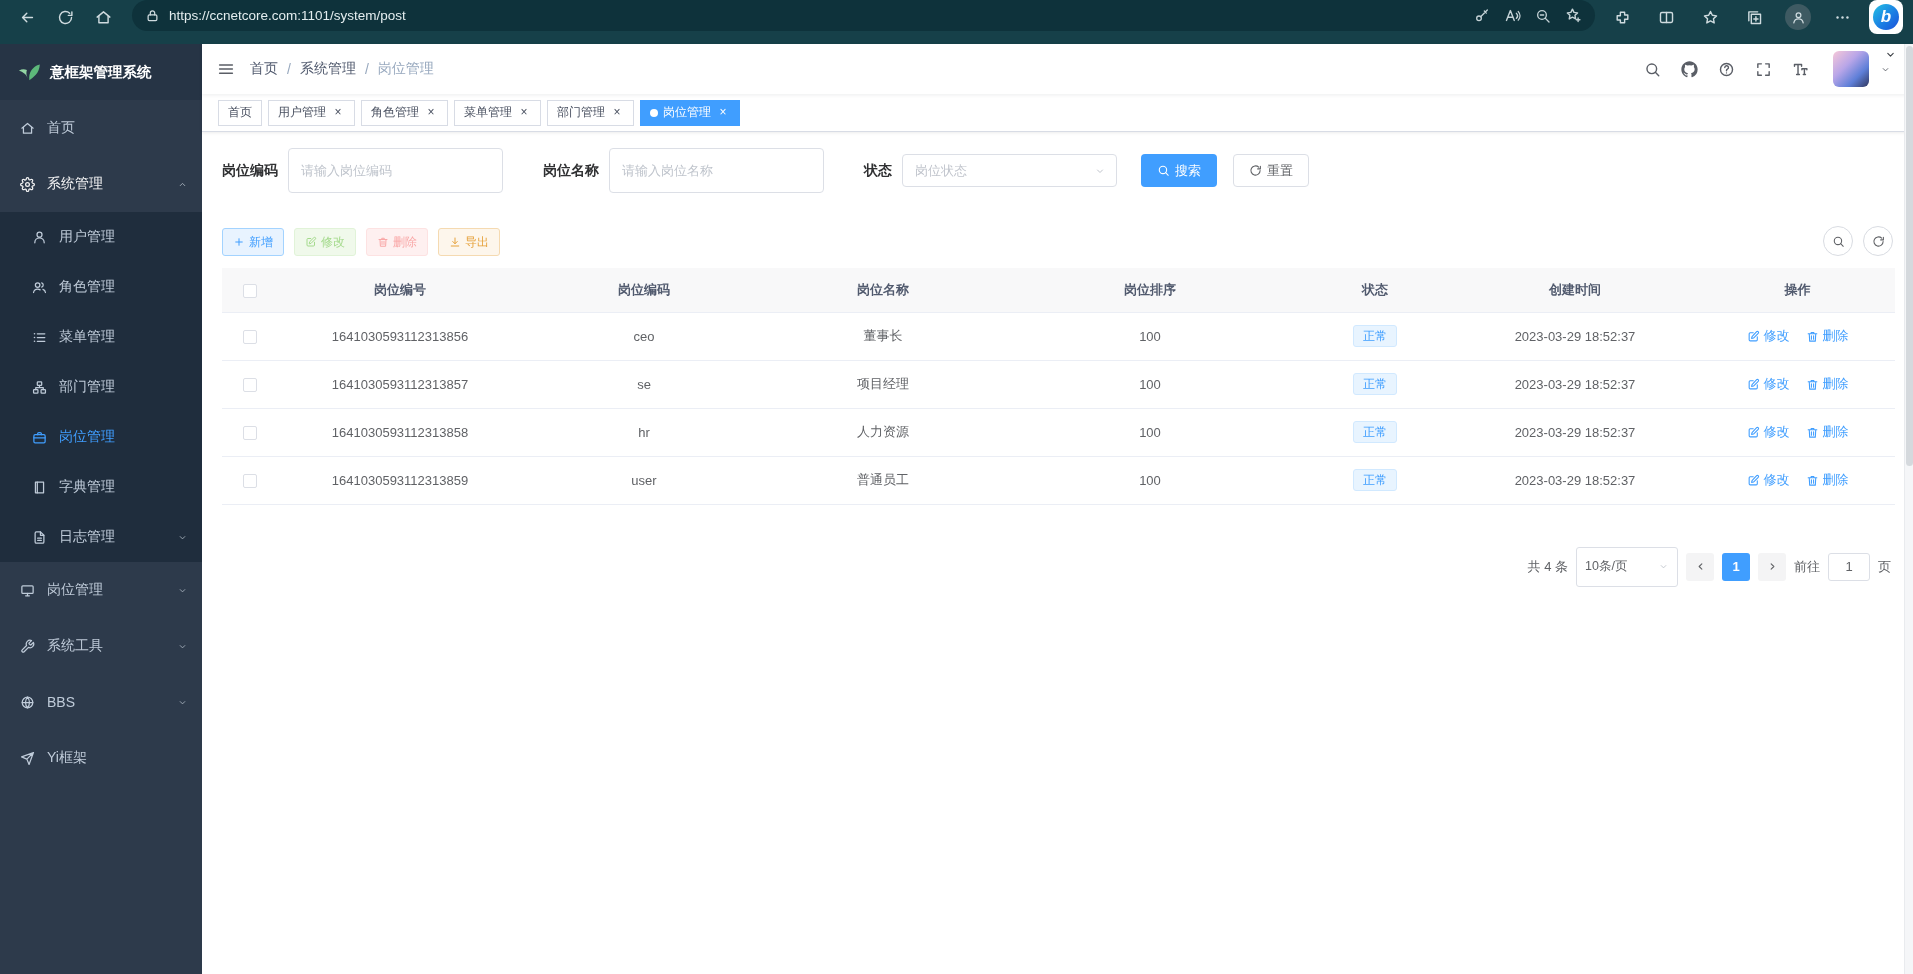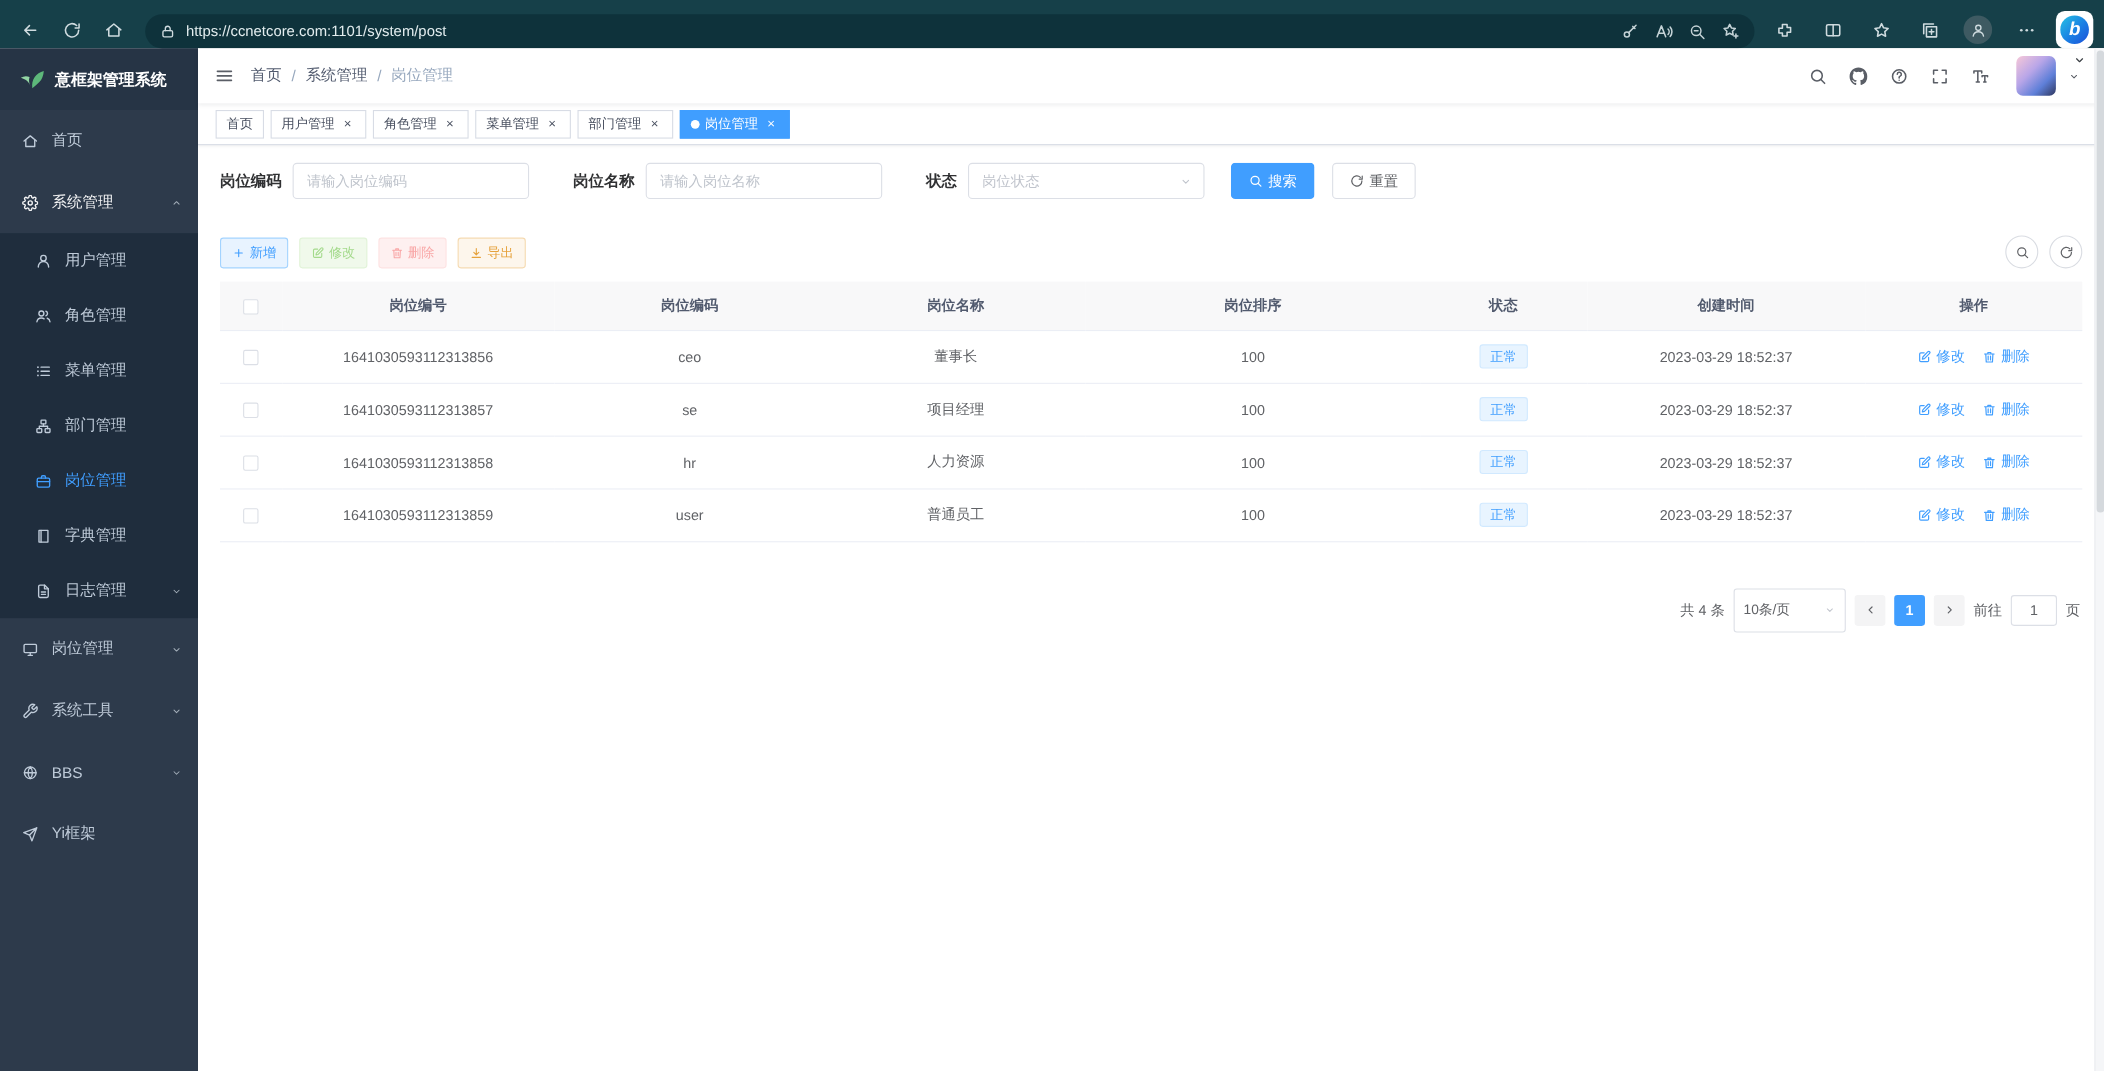--- a/index.html
+++ b/index.html
@@ -1,41 +1,41 @@
 <!DOCTYPE html>
 <html><head>
 <meta charset="utf-8">
 <style>
   * { box-sizing: border-box; margin: 0; padding: 0; }
   html,body { width:1913px; height:974px; overflow:hidden; }
   body { font-family:"Liberation Sans", sans-serif; background:#fff; position:relative; }
   .ic { fill:none; stroke:currentColor; stroke-width:2; stroke-linecap:round; stroke-linejoin:round; display:block; }
 
   
-  .browser-bar { height:44px; background:#164049; display:flex; align-items:flex-end; padding:0 8px; color:#cfdbdf; }
+  .browser-bar { height:44px; background:#164049; display:flex; align-items:flex-start; padding:0 8px; color:#cfdbdf; }
   .bicon { width:38px; height:34px; border-radius:6px; display:flex; align-items:center; justify-content:center; cursor:pointer; flex-shrink:0; }
   .bicon .ic { width:17px; height:17px; }
   .address-bar { flex:1; min-width:0; height:31px; background:#0e323b; border-radius:16px; display:flex; align-items:center; padding:0 13px; margin:0 10px; }
   .address-bar .ic { width:15px; height:15px; }
   .url-text { flex:1; font-size:13.5px; color:#e3edef; margin-left:9px; white-space:nowrap; overflow:hidden; }
   .addr-actions { display:flex; align-items:center; gap:14px; color:#c4d2d6; }
   .browser-right { display:flex; align-items:center; gap:10px; margin-right:2px; }
   .browser-right .bicon { width:34px; }
   .profile-badge { width:26px; height:26px; border-radius:50%; background:#3e5a62; display:flex; align-items:center; justify-content:center; }
   .profile-badge .ic { width:15px; height:15px; color:#cfdbdf; }
   .bing-tile { width:34px; height:34px; background:#fff; border-radius:8px; display:flex; align-items:center; justify-content:center; cursor:pointer; }
   .bing-logo { width:26px; height:26px; border-radius:50%; background:linear-gradient(135deg,#25c2e3 0%,#1b7fe4 55%,#1b4fd8 100%); color:#fff; font-weight:bold; font-style:italic; font-size:17px; display:flex; align-items:center; justify-content:center; }
   .edge-caret { position:absolute; top:48px; right:16px; color:#3a3f44; z-index:40; cursor:pointer; }
   .edge-caret .ic { width:13px; height:13px; }
 
   
   .app { display:flex; height:930px; }
 
   
-  .sidebar { width:180px; flex-shrink:0; background:#2d3a4b; color:#bfcbd9; overflow:hidden; }
+  .sidebar { width:202px; flex-shrink:0; background:#2d3a4b; color:#bfcbd9; overflow:hidden; }
   .logo-row { height:56px; background:#263445; display:flex; align-items:center; gap:10px; padding-left:18px; cursor:pointer; }
   .logo-row .ic { width:22px; height:22px; }
   .logo-title { color:#fff; font-size:14.5px; font-weight:bold; white-space:nowrap; }
   .menu-item { height:56px; display:flex; align-items:center; gap:12px; padding:0 14px 0 20px; font-size:14px; cursor:pointer; }
   .menu-item .ic { width:15px; height:15px; flex-shrink:0; }
   .mi-label { flex:1; white-space:nowrap; }
   .caret { color:#a3aeb9; }
   .caret .ic { width:11px; height:11px; }
   .submenu { background:#1f2d3d; }
   .submenu .menu-item { height:50px; padding-left:32px; }
@@ -63,21 +63,21 @@
   .tag { height:26px; display:inline-flex; align-items:center; gap:5px; padding:0 9px; border:1px solid #d8dce5; background:#fff; color:#495060; font-size:12px; cursor:pointer; white-space:nowrap; }
   .tag .close { width:14px; height:14px; line-height:13px; text-align:center; border-radius:50%; font-size:12px; }
   .tag.active { background:#409eff; border-color:#409eff; color:#fff; }
   .tag .dot { width:8px; height:8px; border-radius:50%; background:#fff; display:inline-block; }
 
   
   .content { flex:1; padding:14px 20px 0 20px; position:relative; }
   .filter-row { display:flex; align-items:center; margin-top:2px; }
   .f-label { font-size:14px; font-weight:bold; color:#303133; margin-right:10px; white-space:nowrap; }
   .f-group { display:flex; align-items:center; margin-right:40px; }
-  .text-input { width:215px; height:33px; border:1px solid #dcdfe6; border-radius:4px; padding:0 12px; font-size:13px; color:#737373; outline:none; font-family:"Liberation Sans",sans-serif; }
+  .text-input { width:215px; height:45px; border:1px solid #dcdfe6; border-radius:4px; padding:0 12px; font-size:13px; color:#737373; outline:none; font-family:"Liberation Sans",sans-serif; }
   .text-input::placeholder { color:#bfc4cc; }
   .select-box { width:215px; height:33px; border:1px solid #dcdfe6; border-radius:4px; padding:0 10px 0 12px; font-size:13px; color:#c0c4cc; display:flex; align-items:center; justify-content:space-between; background:#fff; cursor:pointer; }
   .select-box .ic { width:12px; height:12px; color:#c0c4cc; }
   .btn { height:33px; border-radius:4px; border:1px solid transparent; display:inline-flex; align-items:center; justify-content:center; gap:5px; font-size:13px; padding:0 15px; cursor:pointer; font-family:"Liberation Sans",sans-serif; }
   .btn .ic { width:13px; height:13px; }
   .btn-primary { background:#409eff; color:#fff; margin-left:24px; }
   .btn-default { background:#fff; border-color:#dcdfe6; color:#606266; margin-left:16px; }
 
   .toolbar { display:flex; align-items:flex-end; margin-top:33px; }
   .btn-sm { height:28px; padding:0 10px; font-size:12px; border-radius:3px; gap:4px; margin-right:10px; }

